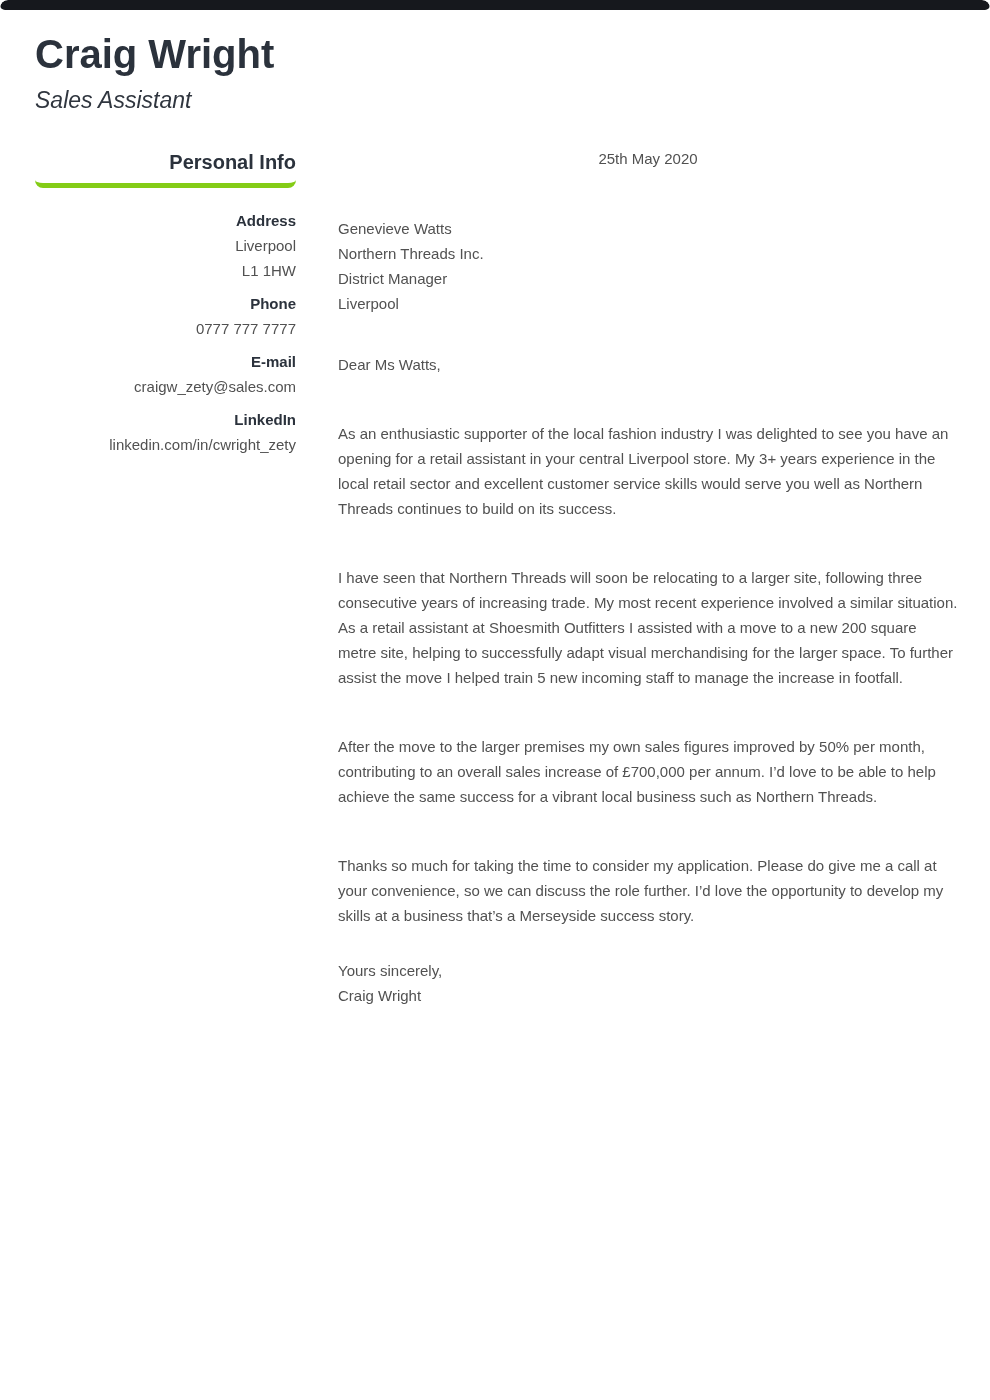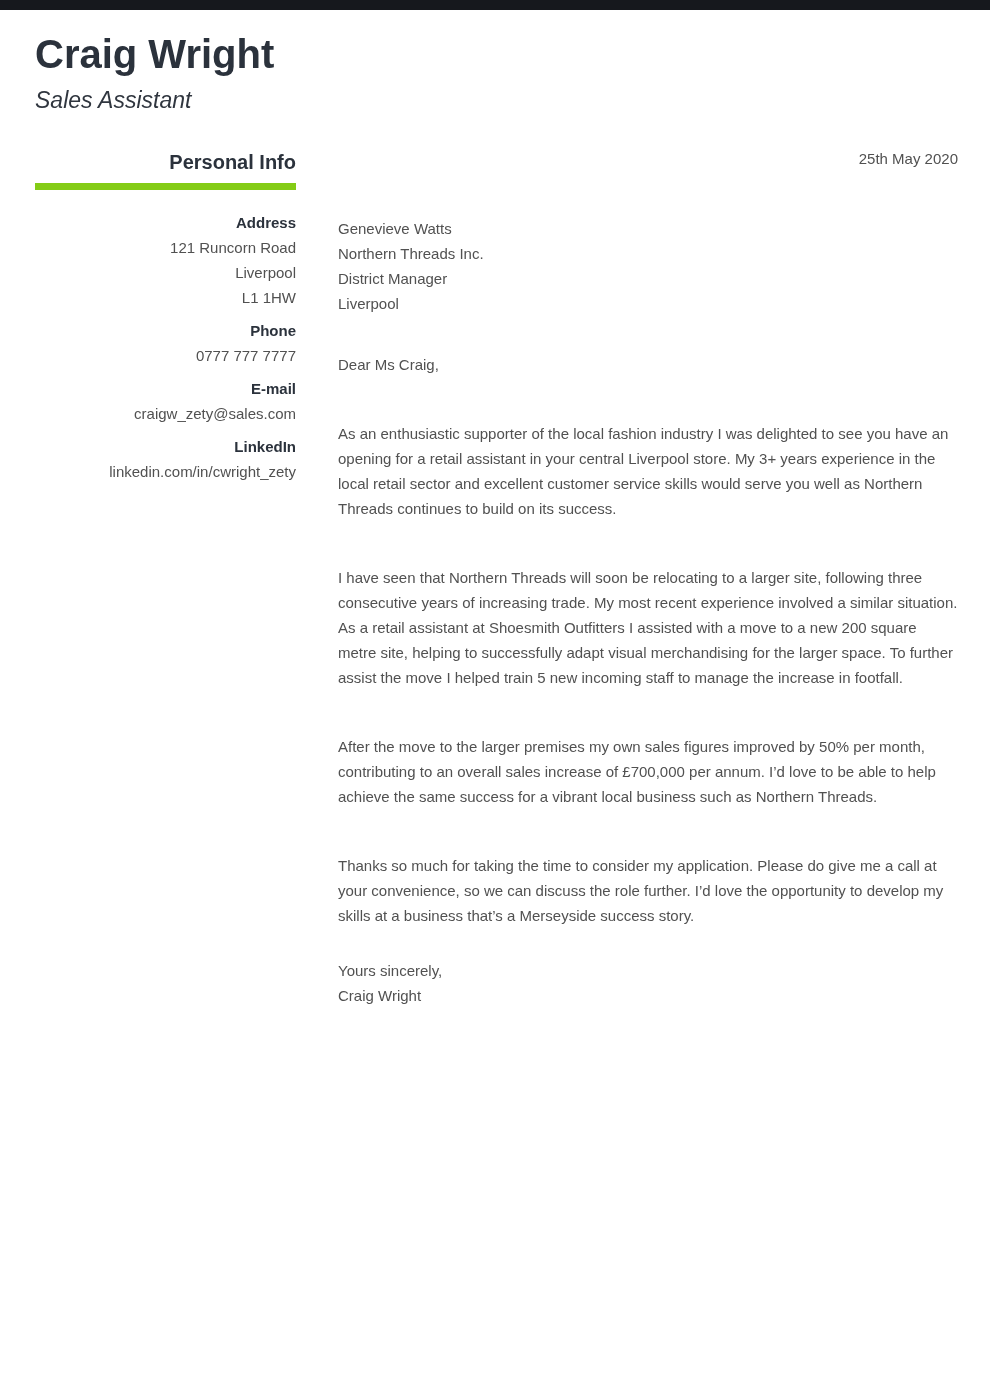--- a/index.html
+++ b/index.html
@@ -1,15 +1,15 @@
 <!DOCTYPE html>
 <html><head>
 <meta charset="utf-8">
 <style>
-  * { margin: 0; padding: 0; box-sizing: border-box; }
+  * { margin: 0; padding: 0; box-sizing: border-box; border-radius: 8px; }
   html, body { background: #ffffff; }
   body {
     font-family: "Liberation Sans", sans-serif;
     width: 990px;
     height: 1400px;
     position: relative;
   }
   .page {
     position: relative;
     width: 990px;
@@ -49,21 +49,21 @@
     top: 150px;
     width: 261px;
     text-align: right;
   }
   .sidebar-heading {
     font-size: 20px;
     font-weight: 700;
     color: #2b323c;
     line-height: 24px;
     padding-bottom: 9px;
-    border-bottom: 7px solid #84cc16;
+    border-bottom: 5px solid #84cc16;
   }
   .sidebar-group { margin-top: 8px; }
   .sidebar-group.first { margin-top: 20px; }
   .sidebar-label {
     font-size: 15px;
     font-weight: 700;
     line-height: 25px;
     color: #2b323c;
     text-align: right;
   }
@@ -74,21 +74,21 @@
   }
   .letter {
     position: absolute;
     left: 338px;
     top: 150px;
     width: 620px;
     font-size: 15px;
     color: #515151;
   }
   .date-line {
-    text-align: right;
+    text-align: center;
     line-height: 18px;
   }
   .recipient { margin-top: 48px; }
   .recipient-line { line-height: 25px; }
   .salutation { margin-top: 36px; line-height: 25px; }
   .para { margin-top: 44px; line-height: 25px; }
   .closing { margin-top: 30px; }
   .closing-line { line-height: 25px; }
 </style>
 </head>
@@ -101,21 +101,20 @@
   <div class="header">
     <div class="name">Craig Wright</div>
     <div class="job-title">Sales Assistant</div>
   </div>
 
   <div class="sidebar">
     <div class="sidebar-heading">Personal Info</div>
 
     <div class="sidebar-group first">
       <div class="sidebar-label">Address</div>
-      <div class="sidebar-value">121 Runcorn Road</div>
       <div class="sidebar-value">Liverpool</div>
       <div class="sidebar-value">L1 1HW</div>
     </div>
 
     <div class="sidebar-group">
       <div class="sidebar-label">Phone</div>
       <div class="sidebar-value">0777 777 7777</div>
     </div>
 
     <div class="sidebar-group">
@@ -132,21 +131,21 @@
   <div class="letter">
     <div class="date-line">25th May 2020</div>
 
     <div class="recipient">
       <div class="recipient-line">Genevieve Watts</div>
       <div class="recipient-line">Northern Threads Inc.</div>
       <div class="recipient-line">District Manager</div>
       <div class="recipient-line">Liverpool</div>
     </div>
 
-    <div class="salutation">Dear Ms Craig,</div>
+    <div class="salutation">Dear Ms Watts,</div>
 
     <p class="para">As an enthusiastic supporter of the local fashion industry I was delighted to see you have an opening for a retail assistant in your central Liverpool store. My 3+ years experience in the local retail sector and excellent customer service skills would serve you well as Northern Threads continues to build on its success.</p>
     <p class="para">I have seen that Northern Threads will soon be relocating to a larger site, following three consecutive years of increasing trade. My most recent experience involved a similar situation. As a retail assistant at Shoesmith Outfitters I assisted with a move to a new 200 square metre site, helping to successfully adapt visual merchandising for the larger space. To further assist the move I helped train 5 new incoming staff to manage the increase in footfall.</p>
     <p class="para">After the move to the larger premises my own sales figures improved by 50% per month, contributing to an overall sales increase of £700,000 per annum. I’d love to be able to help achieve the same success for a vibrant local business such as Northern Threads.</p>
     <p class="para">Thanks so much for taking the time to consider my application. Please do give me a call at your convenience, so we can discuss the role further. I’d love the opportunity to develop my skills at a business that’s a Merseyside success story.</p>
 
     <div class="closing">
       <div class="closing-line">Yours sincerely,</div>
       <div class="closing-line">Craig Wright</div>
     </div>

